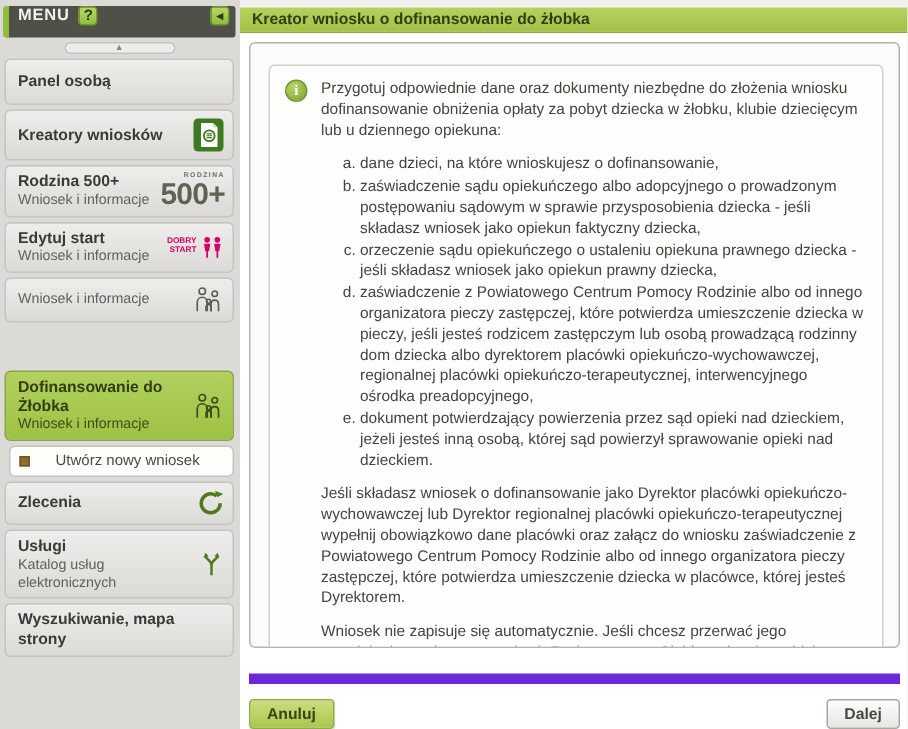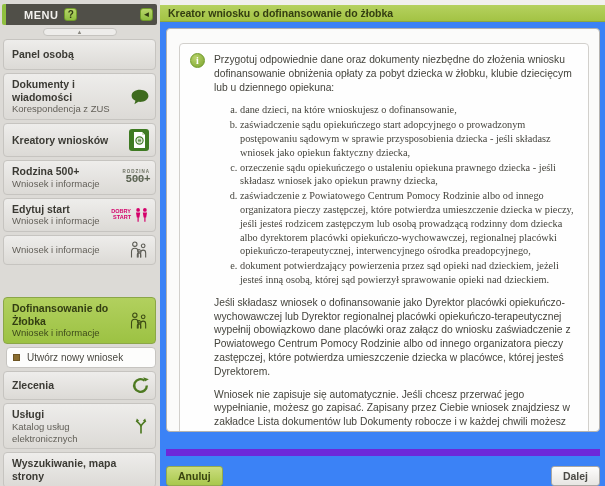--- a/index.html
+++ b/index.html
@@ -7,21 +7,21 @@
   body {
     font-family: "Liberation Sans", sans-serif;
     background:#e5e3e0; color:#44433c;
   }
   .app { display:flex; width:605px; height:486px; }
 
   
   .sidebar { width:160px; flex:none; background:#dcdad6; padding:4px 3px 0 2px; overflow:hidden; }
   .menu-header {
     height:21px; background:#504f48; border-left:4px solid #8fbf3f;
-    display:flex; align-items:center; gap:6px; padding:0 4px 0 18px;
+    display:flex; align-items:flex-start; gap:6px; padding:0 4px 0 6px;
     border-radius:2px;
   }
   .menu-title { color:#f2f1ee; font-size:11px; font-weight:bold; letter-spacing:.5px; }
   .help-btn {
     width:13px; height:13px; background:linear-gradient(#b8d56a,#8fbf3f);
     border:1px solid #6f9a2a; border-radius:3px; color:#2f3a12;
     font-size:10px; font-weight:bold; line-height:11px; text-align:center; cursor:pointer;
   }
   .collapse-btn {
     margin-left:auto; width:13px; height:13px; background:linear-gradient(#b8d56a,#8fbf3f);
@@ -44,37 +44,37 @@
   .menu-item .t { font-size:10.5px; font-weight:bold; color:#3b3a34; line-height:1.2; }
   .menu-item .s { font-size:9.5px; color:#625f58; line-height:1.25; }
   .menu-item.active {
     background:linear-gradient(#b2d05e,#9cc243); border-color:#8ba648;margin-top:32px;
   }
   .menu-item.active .t { color:#323d12; }
   .menu-item.active .s { color:#3d4a1a; }
   .icon-cell { flex:none; width:28px; display:flex; justify-content:flex-end; align-items:center; }
   .sub-item {
     border:1px solid #c6c4c0; border-radius:4px; background:linear-gradient(#efeeec,#e2e0dc);
-    margin:3px 1px 3px 4px; padding:4px 6px; display:flex; align-items:center; gap:7px;
+    margin:3px 1px 3px 4px; padding:4px 6px; display:flex; align-items:center; gap:17px;
     font-size:10px; color:#4a4942; cursor:pointer; min-height:20px;
   }
   .sub-item.current { background:#fdfdfc; }
   .sq { width:7px; height:7px; flex:none; }
   .sq.dark { background:#8a6d2f; border:1px solid #6e5523; }
   .sq.green { background:#a9c455; border:1px solid #7f9a33; }
 
   
   .logo500 { text-align:right; line-height:1; }
   .logo500 .top { font-size:4.5px; letter-spacing:1px; color:#6b6f60; font-weight:bold; }
-  .logo500 .big { font-size:11px; font-weight:bold; color:#5c6453; letter-spacing:-0.5px;font-family:Liberation Mono, monospace; }
+  .logo500 .big { font-size:20px; font-weight:bold; color:#5c6453; letter-spacing:-0.5px; }
   .logods { display:flex; align-items:center; gap:2px; }
   .logods .txt2 { text-align:right; line-height:1; font-size:5.5px; font-weight:bold; color:#d4006a; }
 
   
-  .main { flex:1; display:flex; flex-direction:column; background:#3b82f6; }
+  .main { flex:1; display:flex; flex-direction:column; background:#ffffff; }
   .top-strip { height:5px; background:#f1f0ee; }
   .green-bar {
     height:17px; background:linear-gradient(#b5d15f,#a3c344);
     font-size:10.5px; font-weight:bold; color:#333d10;
     line-height:17px; padding-left:8px;
     border-bottom:1px solid #8fa83c;
   }
   .panel {
     margin:6px 5px 0 6px; background:#fbfbfa;
     border:1px solid #b5b3af; border-radius:4px;
@@ -86,21 +86,21 @@
   }
   .info-icon {
     flex:none; width:15px; height:15px; border-radius:50%;
     background:radial-gradient(circle at 35% 30%, #b9d36c, #7ba32e);
     border:1px solid #6f9a2a; color:#fff; font-weight:bold; font-size:10px;
     text-align:center; line-height:14px; font-family:"Liberation Serif", serif;
   }
   .info-text { font-size:10.3px; line-height:1.34; color:#45443d; }
   .info-text p { margin:0 0 9px 0; }
   ol.lettered { list-style:lower-alpha; margin:0 0 9px 26px; }
-  ol.lettered li { margin-bottom:1px;font-family:Liberation Serif, serif; }
+  ol.lettered li { margin-bottom:1px; }
 
   .footer { margin:17px 5px 0 6px; border-top:7px solid #6d28d9; padding-top:10px;
             display:flex; justify-content:space-between; align-items:center; }
   .btn { font-size:10.5px; font-weight:bold; border-radius:3px; padding:3px 11px; cursor:pointer; }
   .btn-cancel {
     background:linear-gradient(#cadd7e,#a9c84d); border:1px solid #93a94e; color:#39430f;
     box-shadow:0 1px 1px rgba(0,0,0,.15);
   }
   .btn-next {
     background:linear-gradient(#fdfdfc,#e7e5e2); border:1px solid #a9a7a3; color:#4a4944;
@@ -119,33 +119,20 @@
       <span class="collapse-btn">◄</span>
     </div>
     <div class="pill">▲</div>
 
     <div class="menu-item" style="min-height:31px">
       <div class="txt">
           <div class="t">Panel osobą</div>
         </div>
     </div>
 
-    <div class="menu-item">
-      <div class="txt">
-        <div class="t">Dokumenty i wiadomości</div>
-        <div class="s">Korespondencja z ZUS</div>
-      </div>
-      <div class="icon-cell">
-          <span>
-        <svg width="20" height="16" viewBox="0 0 24 20">
-              <path d="M12 1C6 1 1.5 4.2 1.5 8.4c0 2.7 1.9 5 4.8 6.3L5 19l5-3.1c.7.1 1.3.2 2 .2 6 0 10.5-3.2 10.5-7.4S18 1 12 1z" fill="#3e6b1e"></path>
-            </svg>
-      </span>
-        </div>
-    </div>
 
     <div class="menu-item" style="min-height:31px">
       <div class="txt">
           <div class="t">Kreatory wniosków</div>
         </div>
       <div class="icon-cell">
           <span>
         <svg width="22" height="24" viewBox="0 0 22 24">
               <rect x="1" y="1" width="20" height="22" rx="3" fill="#3e7a22"></rect>
               <path d="M6 4h8l3 3v13H6z" fill="#fff"></path>
@@ -282,21 +269,21 @@
     <div class="top-strip"></div>
     <div class="green-bar">Kreator wniosku o dofinansowanie do żłobka</div>
 
     <div class="panel">
       <div class="info-box">
         <div class="info-icon">i</div>
         <div class="info-text">
           <p>Przygotuj odpowiednie dane oraz dokumenty niezbędne do złożenia wniosku dofinansowanie obniżenia opłaty za pobyt dziecka w żłobku, klubie dziecięcym lub u dziennego opiekuna:</p>
           <ol class="lettered">
             <li>dane dzieci, na które wnioskujesz o dofinansowanie,</li>
-            <li>zaświadczenie sądu opiekuńczego start adopcyjnego o prowadzonym postępowaniu sądowym w sprawie przysposobienia dziecka - jeśli składasz wniosek jako opiekun faktyczny dziecka,</li>
+            <li>zaświadczenie sądu opiekuńczego albo adopcyjnego o prowadzonym postępowaniu sądowym w sprawie przysposobienia dziecka - jeśli składasz wniosek jako opiekun faktyczny dziecka,</li>
             <li>orzeczenie sądu opiekuńczego o ustaleniu opiekuna prawnego dziecka - jeśli składasz wniosek jako opiekun prawny dziecka,</li>
             <li>zaświadczenie z Powiatowego Centrum Pomocy Rodzinie albo od innego organizatora pieczy zastępczej, które potwierdza umieszczenie dziecka w pieczy, jeśli jesteś rodzicem zastępczym lub osobą prowadzącą rodzinny dom dziecka albo dyrektorem placówki opiekuńczo-wychowawczej, regionalnej placówki opiekuńczo-terapeutycznej, interwencyjnego ośrodka preadopcyjnego,</li>
             <li>dokument potwierdzający powierzenia przez sąd opieki nad dzieckiem, jeżeli jesteś inną osobą, której sąd powierzył sprawowanie opieki nad dzieckiem.</li>
           </ol>
           <p>Jeśli składasz wniosek o dofinansowanie jako Dyrektor placówki opiekuńczo-wychowawczej lub Dyrektor regionalnej placówki opiekuńczo-terapeutycznej wypełnij obowiązkowo dane placówki oraz załącz do wniosku zaświadczenie z Powiatowego Centrum Pomocy Rodzinie albo od innego organizatora pieczy zastępczej, które potwierdza umieszczenie dziecka w placówce, której jesteś Dyrektorem.</p>
           <p>Wniosek nie zapisuje się automatycznie. Jeśli chcesz przerwać jego wypełnianie, możesz go zapisać. Zapisany przez Ciebie wniosek znajdziesz w zakładce Lista dokumentów lub Dokumenty robocze i w każdej chwili możesz do niego wrócić poprzez wybór opcji Edytuj.</p>
 
         </div>
       </div>
 

